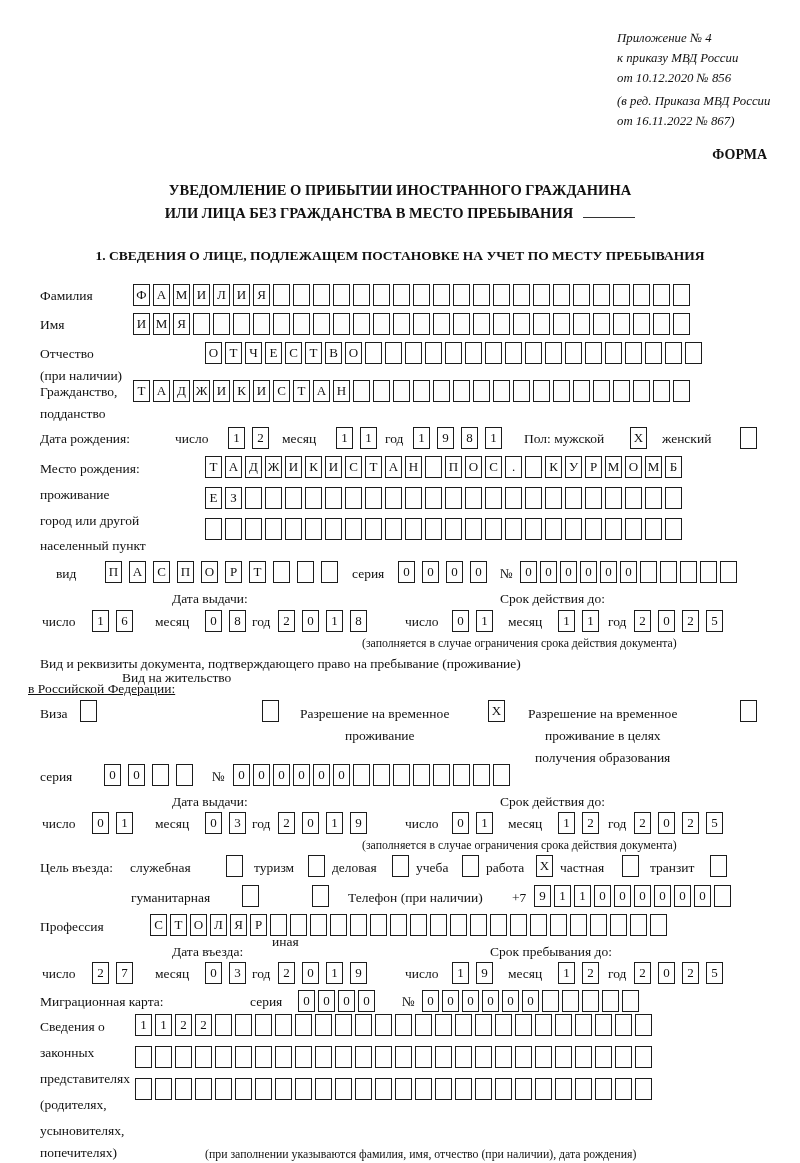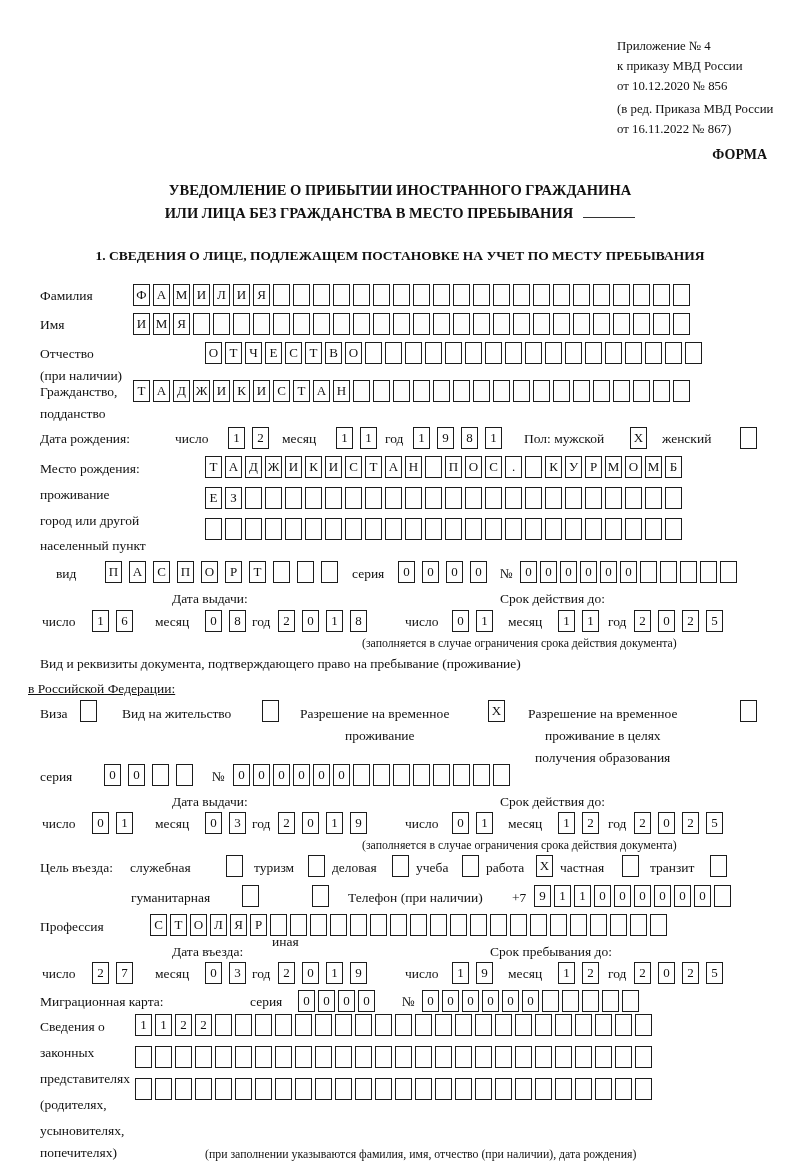--- a/index.html
+++ b/index.html
@@ -16,21 +16,21 @@
         border:1.8px solid #1c1c1c;font-size:13px;line-height:19px;text-align:center;
         background:#fff;flex:0 0 auto;}
   .uline{display:inline-block;width:52px;border-bottom:1.6px solid #333;margin-left:10px;vertical-align:baseline;}
   .hdr{font-size:12.8px;line-height:20px;white-space:nowrap;}
 </style>
 </head>
 <body>
 
 <div id="page">
 
-  <div class="abs hdr" style="left:617px;top:36px;">
+  <div class="abs hdr" style="left:617px;top:28px;font-style:italic;">
     <div>Приложение № 4</div>
     <div>к приказу МВД России</div>
     <div>от 10.12.2020 № 856</div>
     <div style="margin-top:3px">(в ред. Приказа МВД России</div>
     <div>от 16.11.2022 № 867)</div>
   </div>
   <div class="abs b" style="left:615px;top:147px;width:152px;text-align:right;font-size:14px;">ФОРМА</div>
 
   <div class="abs ctr b" style="left:0;top:205px;font-size:14.5px;">
     <span>ИЛИ ЛИЦА БЕЗ ГРАЖДАНСТВА В МЕСТО ПРЕБЫВАНИЯ</span><span class="uline"></span>
@@ -351,21 +351,21 @@
     </div>
   <div class="abs note" style="left:362px;top:636px;">(заполняется в случае ограничения срока действия документа)</div>
 
   <div class="abs lbl" style="left:40px;top:656px;">Вид и реквизиты документа, подтверждающего право на пребывание (проживание)</div>
   <div class="abs lbl" style="left:28px;top:681px;text-decoration:underline;">в Российской Федерации:</div>
 
   <div class="abs lbl" style="left:40px;top:706px;font-family:Liberation Serif, serif;">Виза</div>
   <div class="abs cells" style="left:80px;top:700px;">
       <span class="cell"></span>
     </div>
-  <div class="abs lbl" style="left:122px;top:706px;">Вид на жительство</div>
+  <div class="abs lbl" style="left:122px;top:670px;">Вид на жительство</div>
   <div class="abs cells" style="left:262px;top:700px;">
       <span class="cell"></span>
     </div>
   <div class="abs lbl" style="left:300px;top:706px;">Разрешение на временное</div>
   <div class="abs lbl" style="left:345px;top:728px;">проживание</div>
   <div class="abs cells" style="left:488px;top:700px;">
       <span class="cell">X</span>
     </div>
   <div class="abs lbl" style="left:528px;top:706px;">Разрешение на временное</div>
   <div class="abs lbl" style="left:545px;top:728px;">проживание в целях</div>

